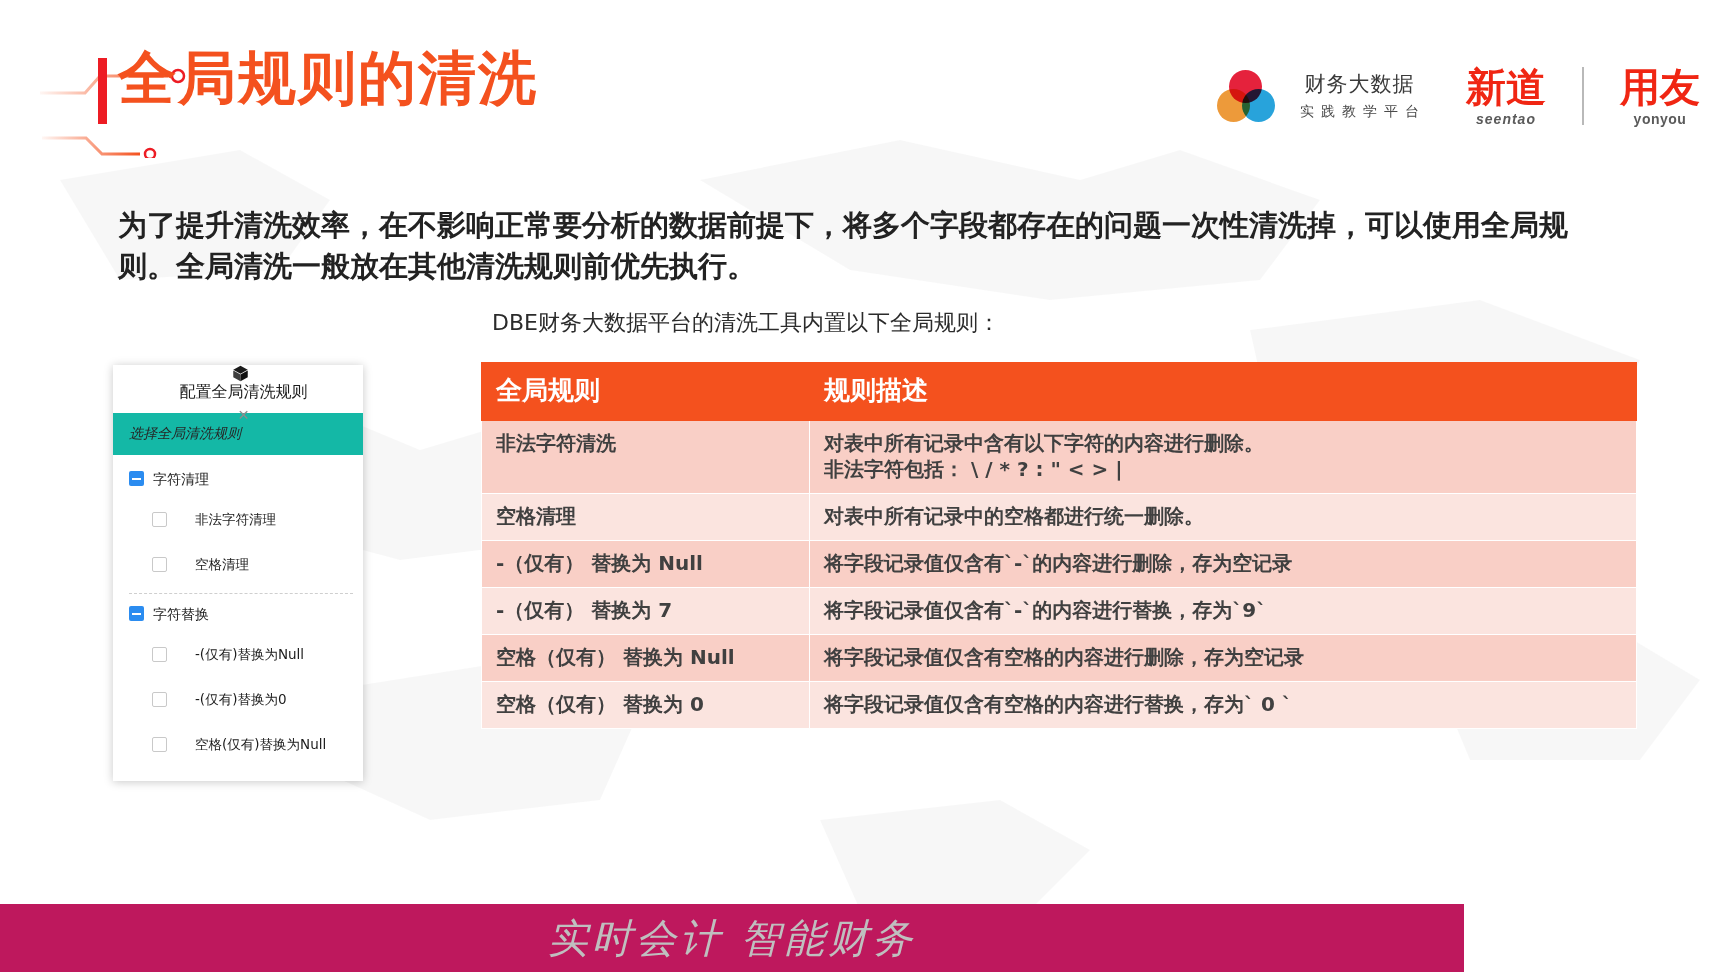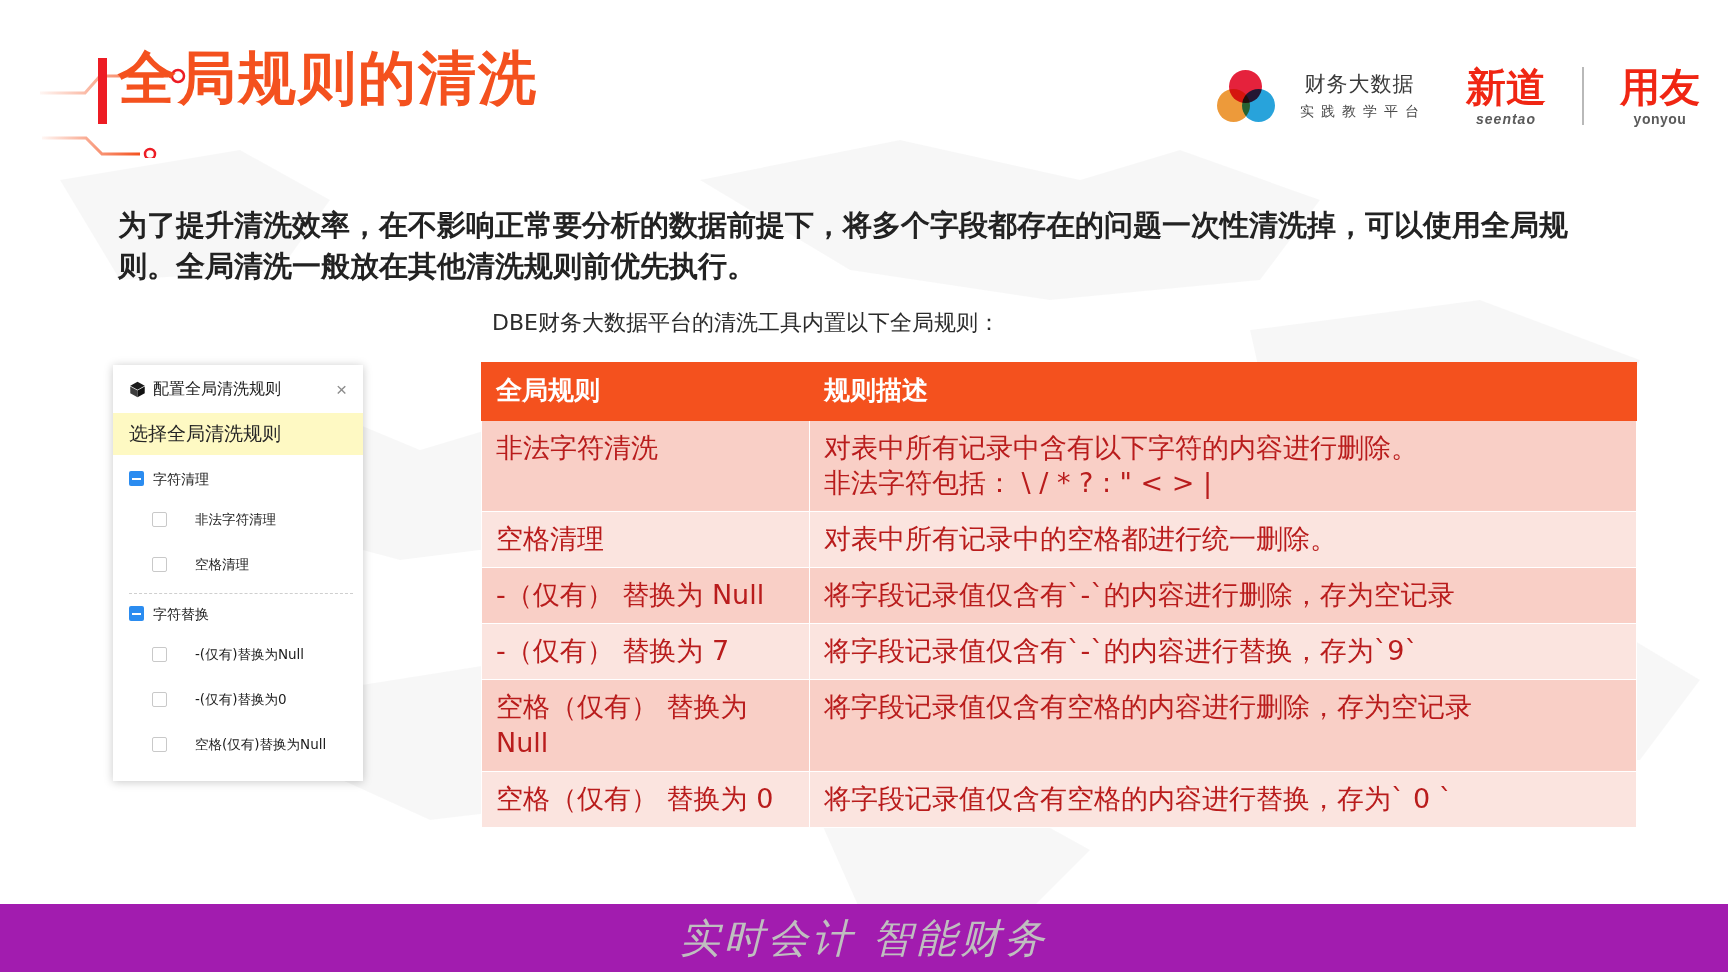--- a/index.html
+++ b/index.html
@@ -134,44 +134,46 @@
     left: 113px;
     top: 365px;
     width: 250px;
     background: #ffffff;
     box-shadow: 0 1px 9px rgba(0,0,0,0.22);
   }
   .dialog-titlebar {
     height: 48px;
     display: flex;
     align-items: center;
-    padding: 0 13px 0 16px;
+    padding: 0 13px 0 24px;
     background: #ffffff;
+    flex-direction: column;
   }
   .dlg-cube { width: 17px; height: 17px; margin-right: 7px; flex: 0 0 auto; }
   .dialog-title {
     font-size: 16px;
     color: #1b1b1b;
     flex: 1 1 auto;
     font-family: "DejaVu Sans", "Liberation Sans", sans-serif;
     white-space: nowrap;
   }
   .dlg-close {
     font-size: 19px; color: #8d8d8d; line-height: 1;
     cursor: pointer; padding: 2px 3px;
   }
   .dialog-subbar {
-    background: #fef9c3;
+    background: #14b8a6;
     height: 42px;
     display: flex;
     align-items: center;
     padding-left: 16px;
-    font-size: 19px;
+    font-size: 14px;
     color: #262626;
     font-family: "DejaVu Sans", "Liberation Sans", sans-serif;
+    font-style: italic;
   }
   .dialog-body { padding: 16px 0 14px 0; background: #fff; }
 
   .grp { padding: 0 0 0 16px; }
   .grp-head { display: flex; align-items: flex-start; height: 26px; }
   .minus-box {
     width: 15px; height: 15px; background: #2b8cf0;
     border-radius: 2px; position: relative; flex: 0 0 auto;
   }
   .minus-box::after {
@@ -217,37 +219,38 @@
   .rules-table th {
     background: #F4511E;
     color: #ffffff;
     font-size: 26px;
     font-weight: 700;
     text-align: left;
     padding: 10px 14px 12px 14px;
     border: 1px solid #F4511E;
   }
   .rules-table td {
-    font-size: 27px;
-    color: #b91c1c;
+    font-size: 20px;
+    color: #404040;
     padding: 9px 14px 11px 14px;
     vertical-align: top;
     line-height: 1.30;
     border: 1px solid #ffffff;
+    font-weight: bold;
   }
   .rules-table tr.odd  td { background: #F9CFC6; }
   .rules-table tr.even td { background: #FBE4DF; }
   .rules-table td.desc { white-space: pre-line; }
 
   
   .footer {
     position: absolute;
     left: 0; bottom: 0;
-    width: 1728px; height: 68px;
-    background: #a21caf;
+    width: 1464px; height: 68px;
+    background: #be185d;
   }
   .footer-mark {
     position: absolute;
     left: 50%; top: 50%;
     transform: translate(-50%,-50%);
     font-size: 40px;
     color: #BFBFBF;
     letter-spacing: 4px;
     font-style: italic;
     white-space: nowrap;

